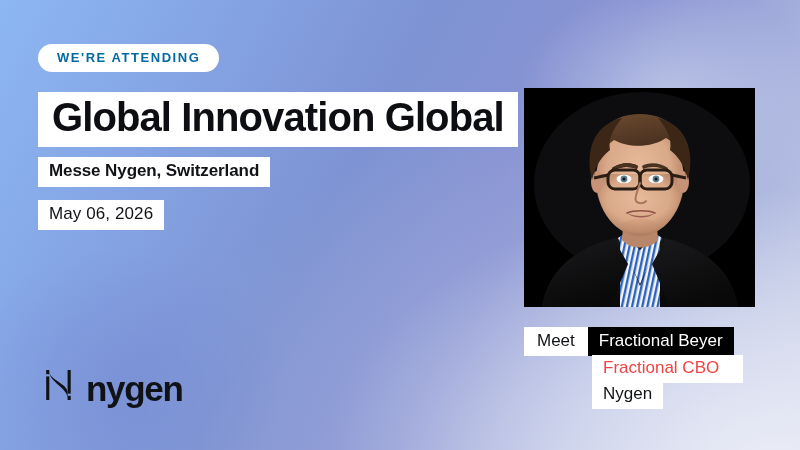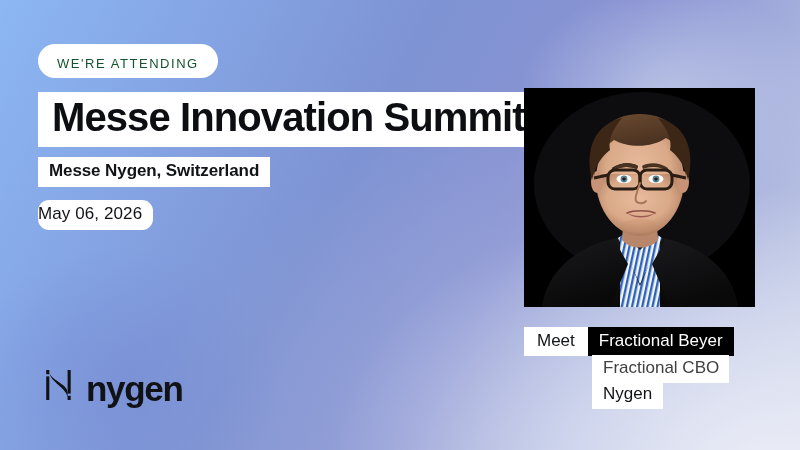--- a/index.html
+++ b/index.html
@@ -33,25 +33,25 @@
     width: 430px; height: 360px;
     background: radial-gradient(closest-side, rgba(118,139,210,0.55), rgba(118,139,210,0) 74%);
     pointer-events: none;
   }
 
   
   .badge {
     position: absolute;
     left: 38px; top: 44px;
     background: #ffffff;
-    color: #14532d;
+    color: #0369a1;
     border-radius: 999px;
-    padding: 13px 19px 8px 19px;
+    padding: 7px 19px 8px 19px;
     font-size: 13px;
-    font-weight: normal;
+    font-weight: bold;
     letter-spacing: 1.55px;
     line-height: 1;
     white-space: nowrap;
   }
 
   .title-band {
     position: absolute;
     left: 38px; top: 92px;
     background: #ffffff;
     color: #0c0e12;
@@ -74,27 +74,26 @@
     letter-spacing: -0.1px;
     line-height: 1.15;
     white-space: nowrap;
   }
 
   .date-band {
     position: absolute;
     left: 38px; top: 200px;
     background: #ffffff;
     color: #111317;
-    padding: 4px 11px 6px 0;
+    padding: 4px 11px 6px 11px;
     font-size: 17px;
     font-weight: normal;
     letter-spacing: 0.1px;
     line-height: 1.15;
     white-space: nowrap;
-    border-radius: 11px;
   }
 
   
   .logo {
     position: absolute;
     left: 43px; bottom: 44px;
     display: flex;
     align-items: center;
     gap: 9px;
   }
@@ -139,24 +138,24 @@
     color: #ffffff;
     font-size: 17px;
     line-height: 1.16;
     padding: 4px 11px 5px 11px;
     white-space: nowrap;
   }
   .speaker-role {
     position: absolute;
     left: 592px; top: 355px;
     background: #ffffff;
-    color: #404040;
+    color: #ef4444;
     font-size: 17px;
     line-height: 1.16;
-    padding: 3px 10px 5px 11px;
+    padding: 3px 24px 5px 11px;
     white-space: nowrap;
     text-align: right;
   }
   .speaker-org {
     position: absolute;
     left: 592px; top: 381px;
     background: #ffffff;
     color: #111317;
     font-size: 17px;
     line-height: 1.16;
@@ -170,21 +169,21 @@
 <div id="canvas">
 
   <div class="wash-tr"></div>
   <div class="wash-bl"></div>
 
   <div class="badge">
     <span>WE'RE ATTENDING</span>
   </div>
 
   <div class="title-band">
-    <span>Messe Innovation Summit</span>
+    <span>Global Innovation Global</span>
   </div>
 
   <div class="venue-band">
     <span>Messe Nygen, Switzerland</span>
   </div>
 
   <div class="date-band">
     <span>May 06, 2026</span>
   </div>
 

